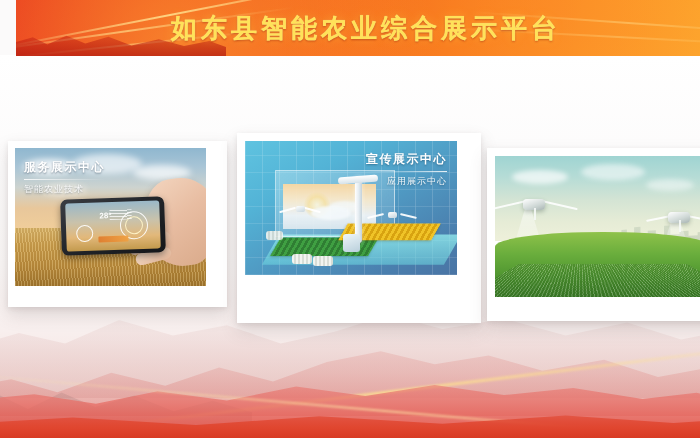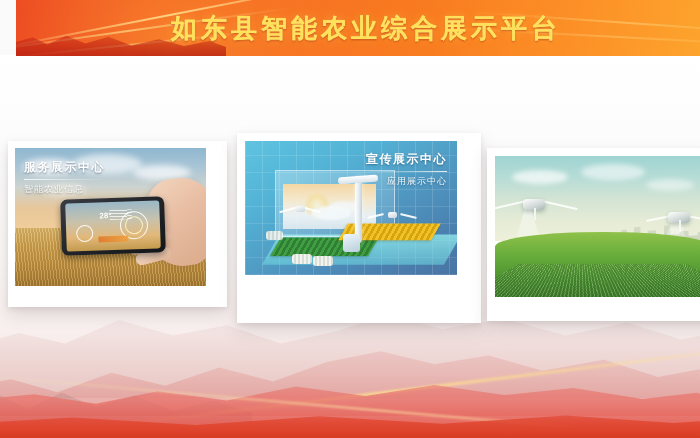--- a/index.html
+++ b/index.html
@@ -250,21 +250,21 @@
           <div class="hud-ring hr2"></div>
           <div class="hud-ring hr3"></div>
           <div class="hud-bars"></div>
           <div class="hud-chip"></div>
           <div class="hud-temp">28°</div>
         </div>
       </div>
       <div class="cap cap-l">
         <div class="t">服务展示中心</div>
         <div class="rule"></div>
-        <div class="s">智能农业信息</div>
+        <div class="s">智能农业技术</div>
       </div>
     </div>
   </div>
 
   <div class="card card-mid">
     <div class="inner">
       <div class="iso-bg"></div>
       <div class="iso-grid"></div>
       <div class="iso-plat"></div>
       <div class="iso-glass"></div>

